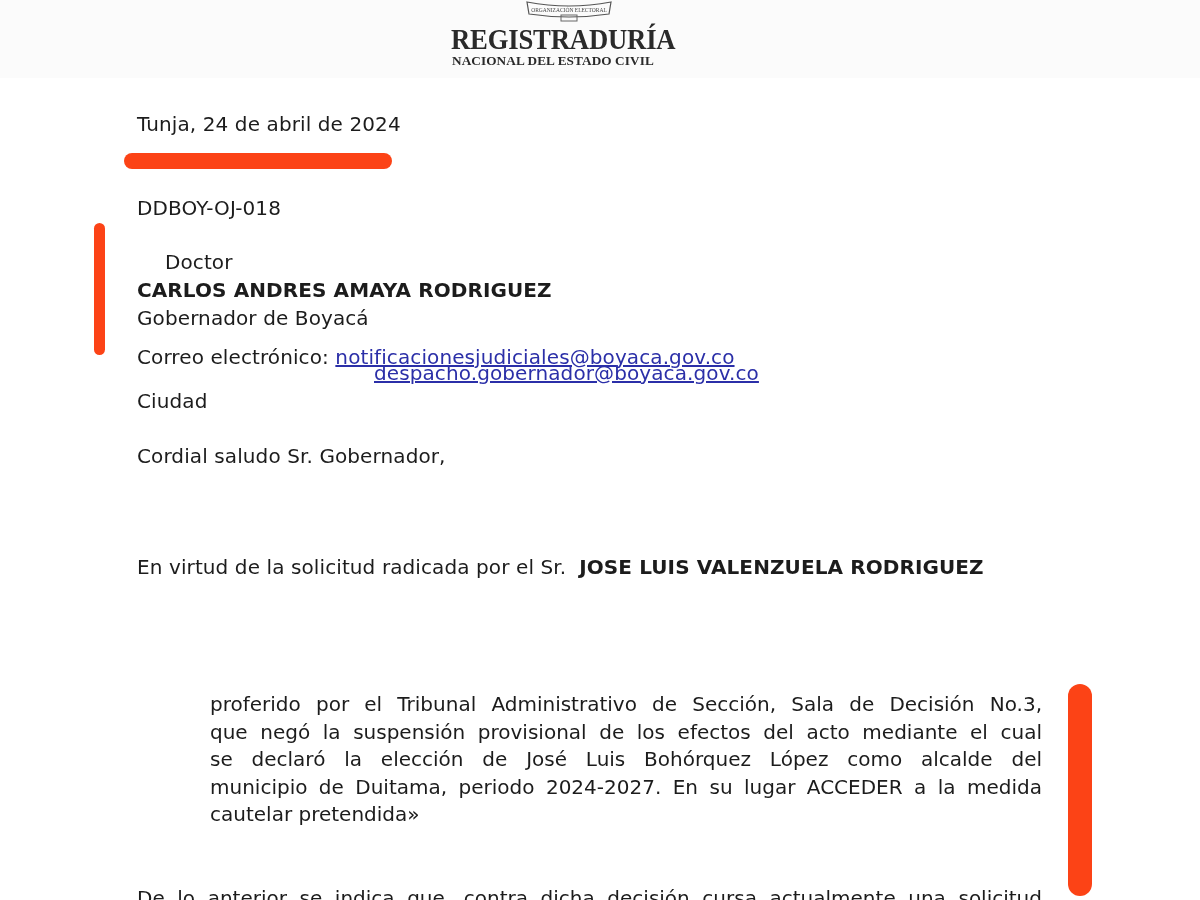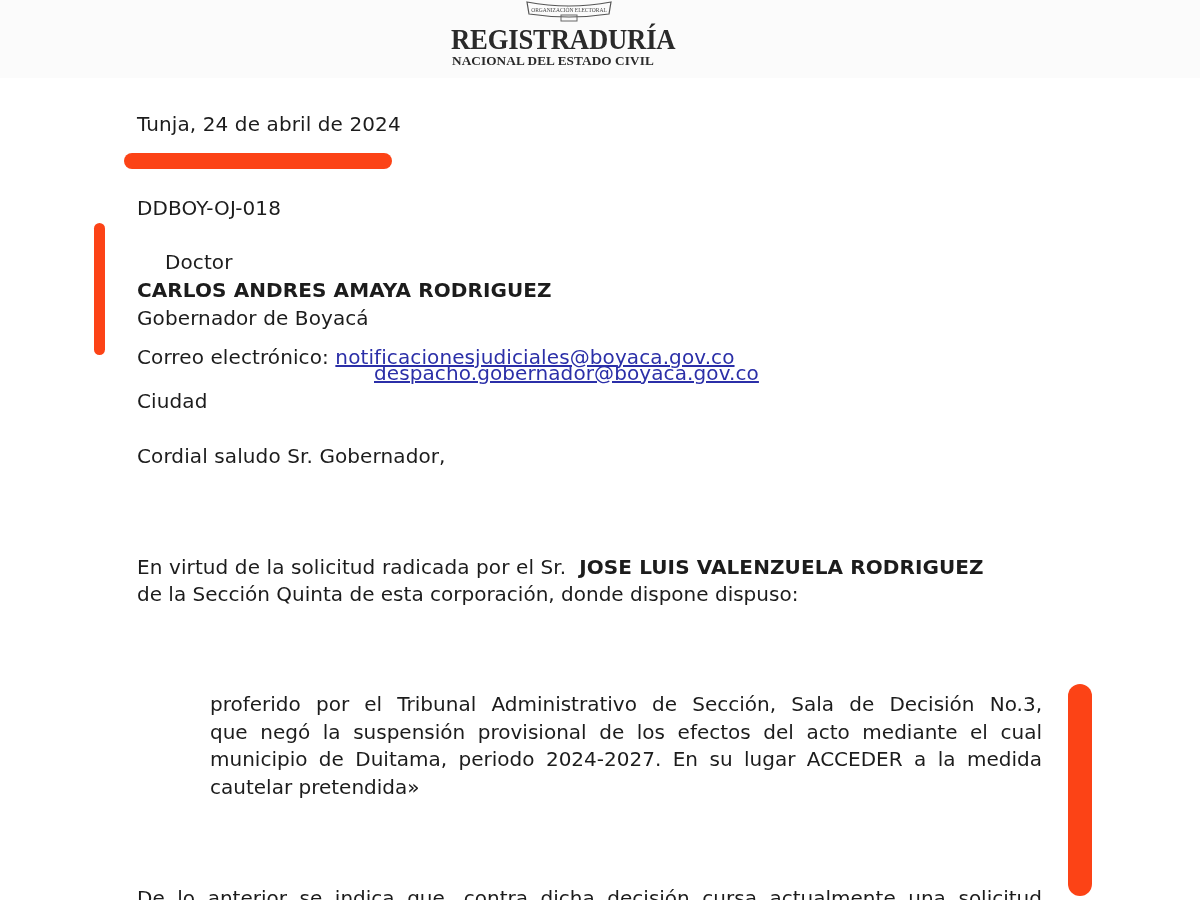--- a/index.html
+++ b/index.html
@@ -133,26 +133,26 @@
 </div>
 <div class="line" style="top:387px;">Ciudad</div>
 
 <div class="line" style="top:442px;">Cordial saludo Sr. Gobernador,</div>
 
 <div class="line" style="top:553px;">
   <span>En virtud de la solicitud radicada por el Sr.</span>&nbsp;
   <span class="bold">JOSE LUIS VALENZUELA RODRIGUEZ</span>
 </div>
 <div class="para" style="top:580px;">
-  <span class="row last">de la Sección Quinta de esta corporación, donde dispone dispuso:</span>
 </div>
 
 <div class="quote" style="top:691px;">
   <span class="row">proferido por el Tribunal Administrativo de Sección, Sala de Decisión No.3,</span>
   <span class="row">que negó la suspensión provisional de los efectos del acto mediante el cual</span>
+  <span class="row">se declaró la elección de José Luis Bohórquez López como alcalde del</span>
   <span class="row">municipio de Duitama, periodo 2024-2027. En su lugar ACCEDER a la medida</span>
   <span class="row last">cautelar pretendida»</span>
 </div>
 
 <div class="marker" style="left:1068px; top:684px; width:24px; height:212px; border-radius:12px;"></div>
 
 <div class="para" style="top:884px;">
   <span class="row">De lo anterior se indica que, contra dicha decisión cursa actualmente una solicitud</span>
 </div>
 

